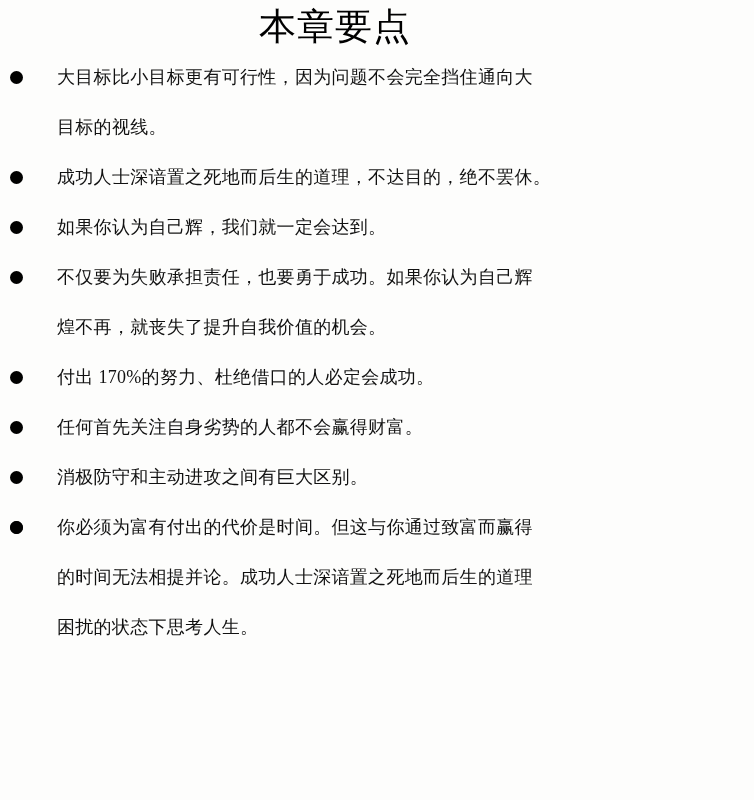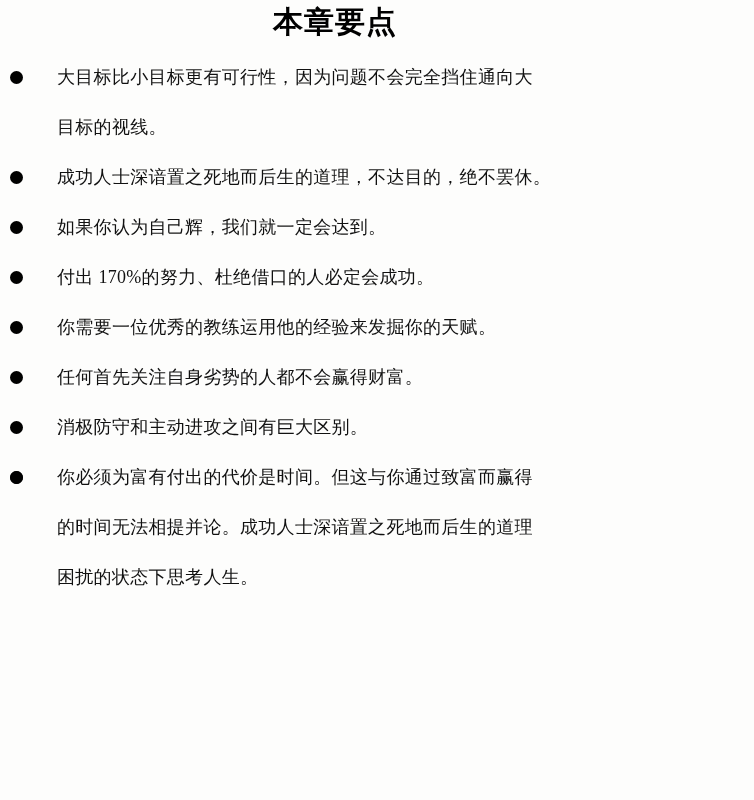--- a/index.html
+++ b/index.html
@@ -15,22 +15,22 @@
     overflow: hidden;
     color: #0d0d0d;
     font-family: "Liberation Serif", "DejaVu Serif", serif;
   }
   .title {
     position: absolute;
     top: 2px;
     left: 0;
     width: 670px;              
     text-align: center;
-    font-size: 30px;
-    font-weight: bold;
+    font-size: 37px;
+    font-weight: normal;
     font-family: "Liberation Sans", "DejaVu Sans", sans-serif;
     letter-spacing: 1px;
     color: #000;
   }
   .list {
     position: absolute;
     top: 52px;
     left: 0;
     width: 754px;
   }
@@ -75,30 +75,31 @@
     <div class="item">
       <span class="dot"></span>
       <div class="line">成功人士深谙置之死地而后生的道理，不达目的，绝不罢休。</div>
     </div>
 
     <div class="item">
       <span class="dot"></span>
       <div class="line">如果你认为自己辉，我们就一定会达到。</div>
     </div>
 
+    <div class="item">
+      <span class="dot"></span>
+      <div class="line">不仅要为失败承担责任，也要勇于成功。如果你认为自己辉</div>
+      <div class="line">煌不再，就丧失了提升自我价值的机会。</div>
+    </div>
 
     <div class="item">
       <span class="dot"></span>
       <div class="line">付出 170%的努力、杜绝借口的人必定会成功。</div>
     </div>
 
-    <div class="item">
-      <span class="dot"></span>
-      <div class="line">你需要一位优秀的教练运用他的经验来发掘你的天赋。</div>
-    </div>
 
     <div class="item">
       <span class="dot"></span>
       <div class="line">任何首先关注自身劣势的人都不会赢得财富。</div>
     </div>
 
     <div class="item">
       <span class="dot"></span>
       <div class="line">消极防守和主动进攻之间有巨大区别。</div>
     </div>

